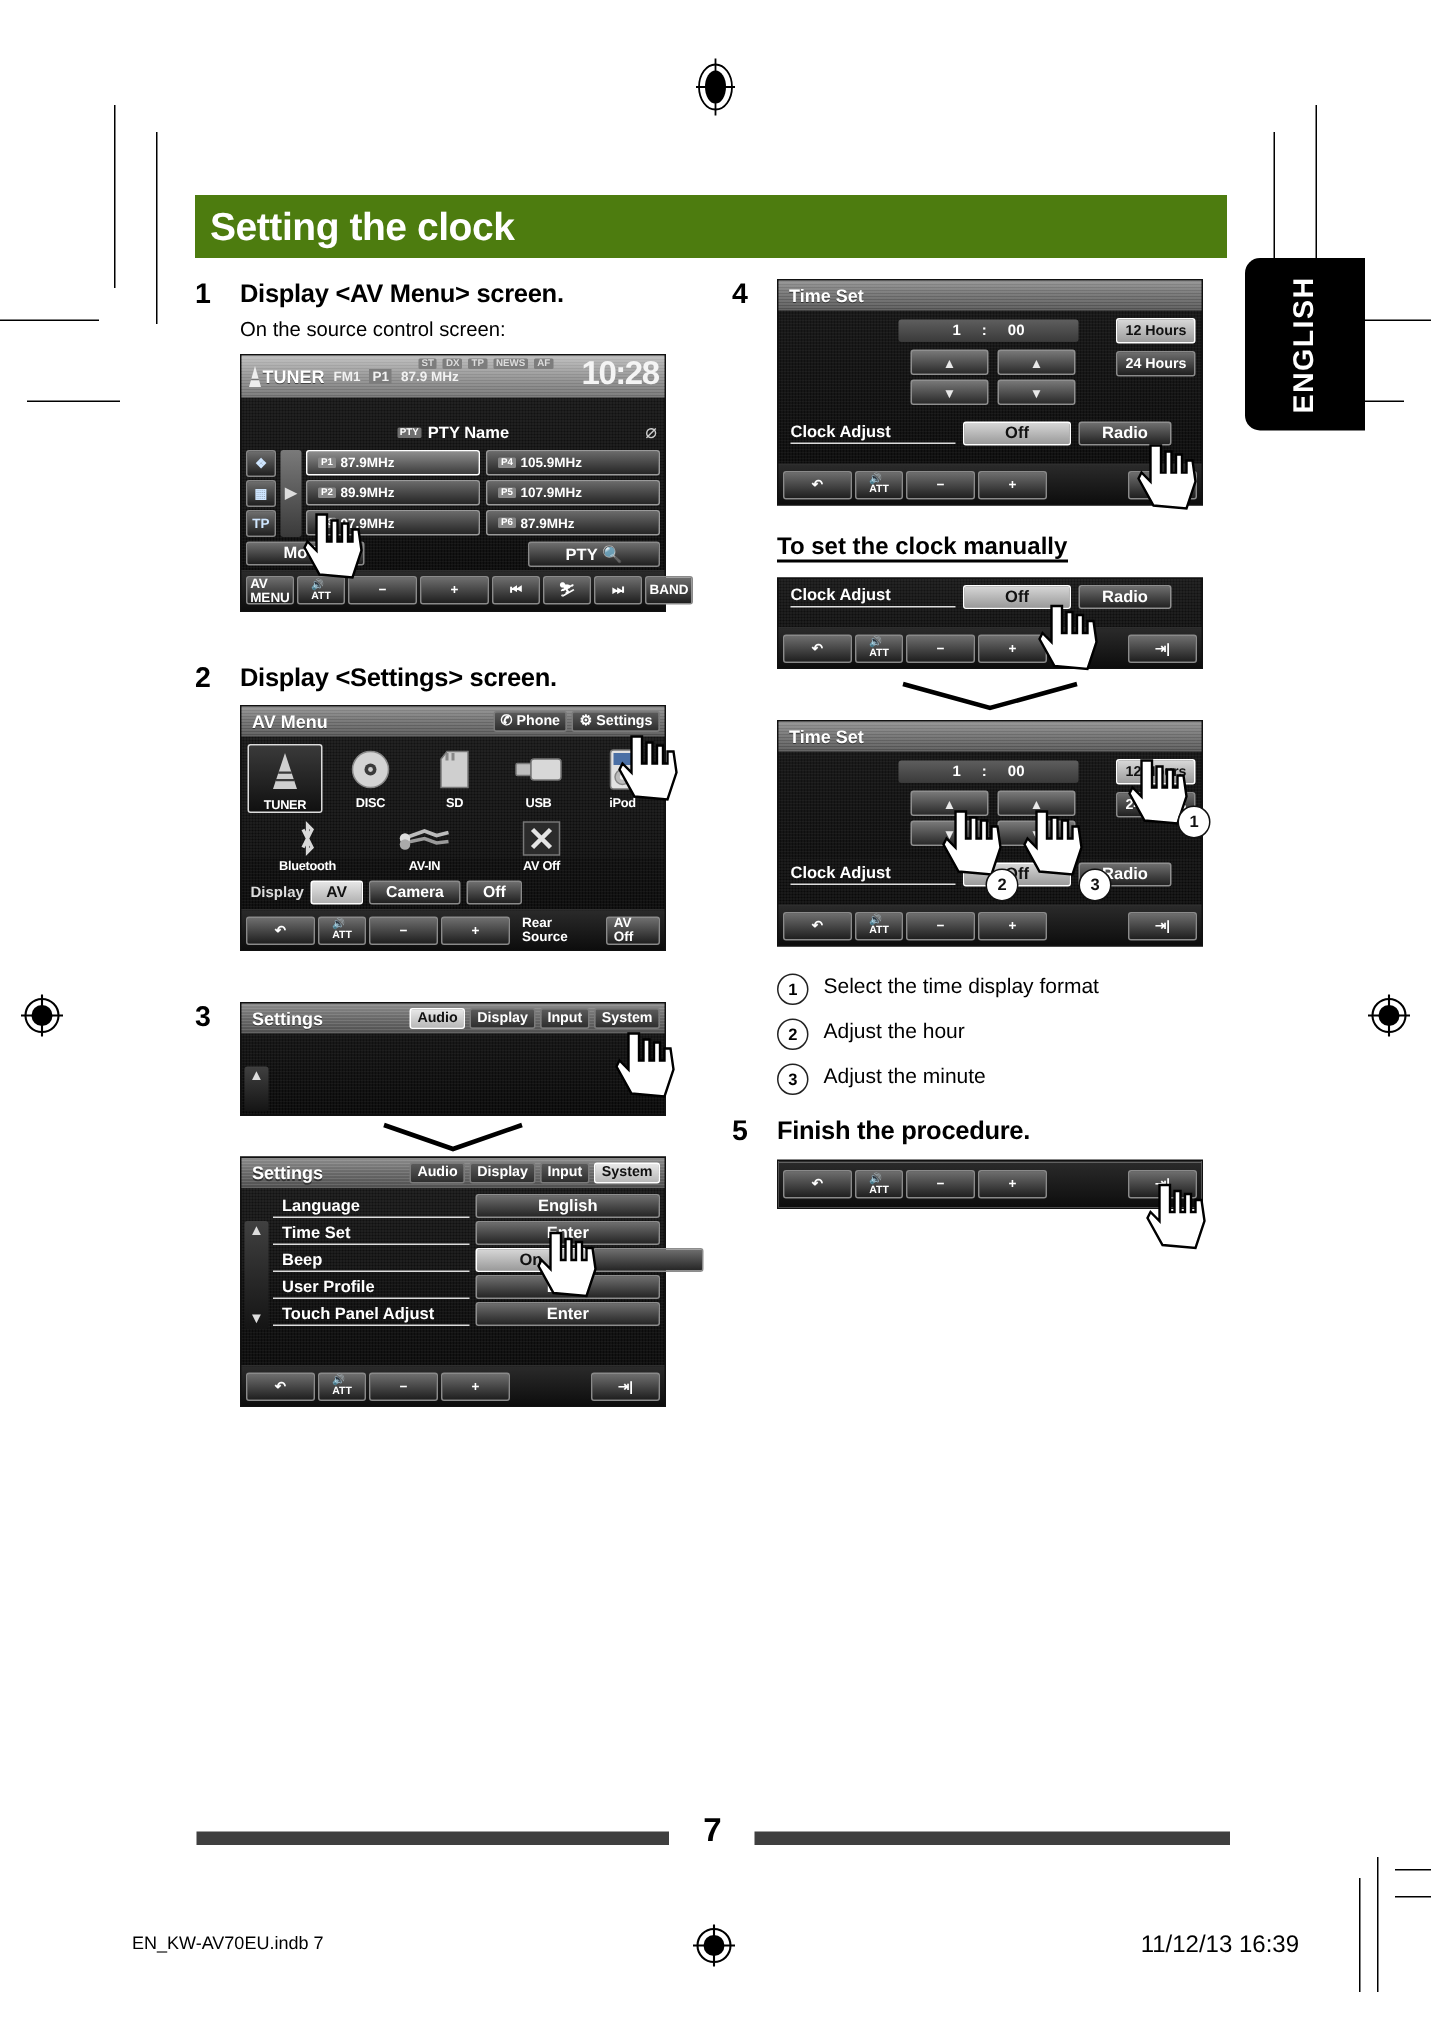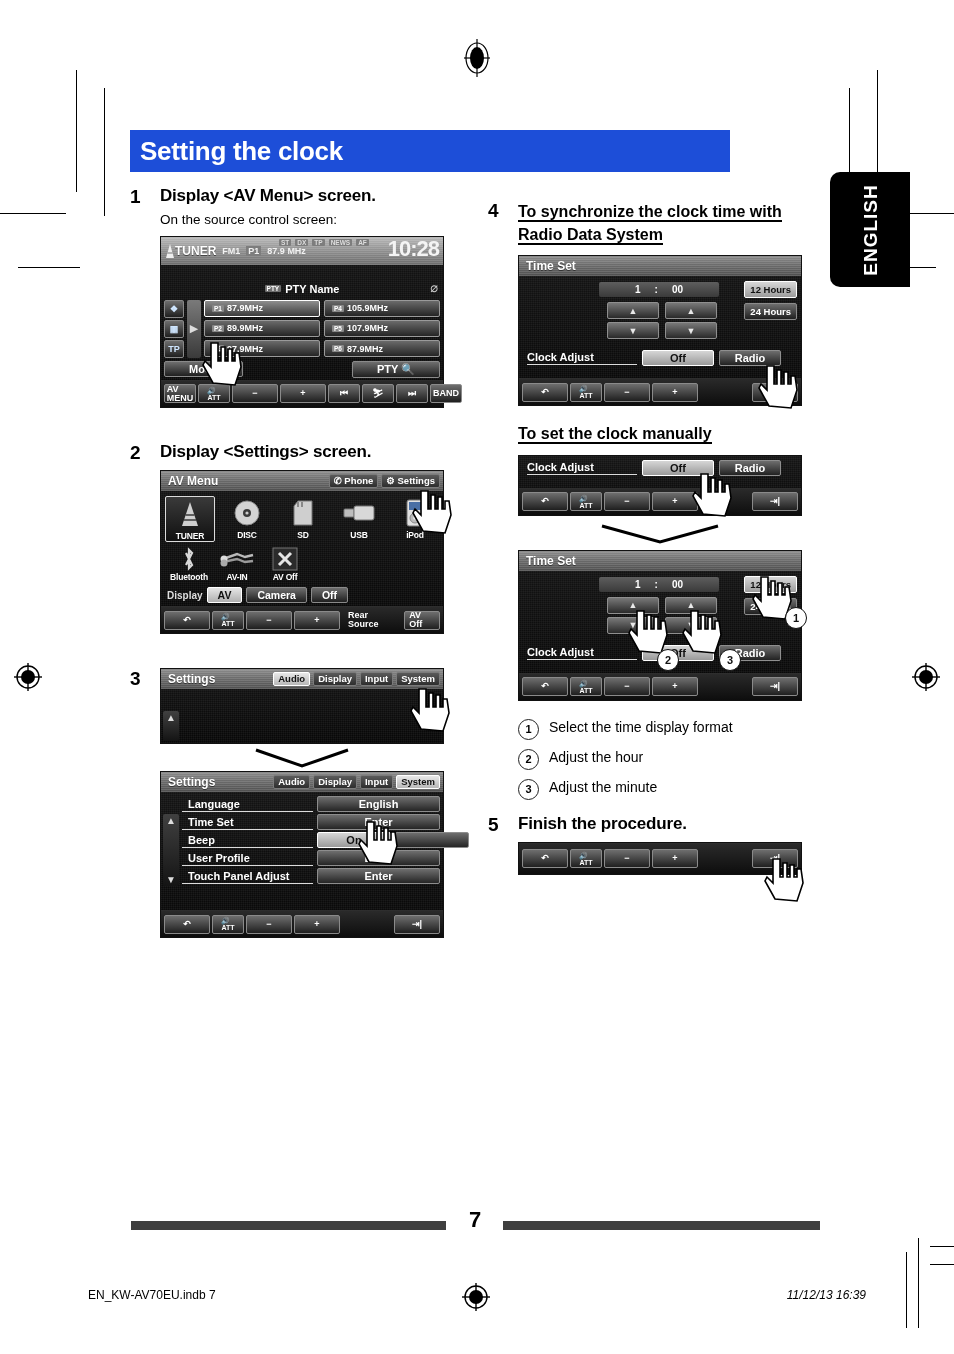--- a/index.html
+++ b/index.html
@@ -4,22 +4,22 @@
 <style>
   html,body{margin:0;padding:0;background:#fff;}
   body{width:954px;height:1354px;position:relative;font-family:"Liberation Sans",sans-serif;color:#000;overflow:hidden;}
 
   
   .cmark{position:absolute;background:#000;}
   .regmark{position:absolute;width:26px;height:26px;}
 
   
   #page-title-bar{
-    position:absolute;left:130px;top:130px;width:600px;height:42px;
-    background:#1d4ed8;display:flex;align-items:center;
+    position:absolute;left:130px;top:130px;width:688px;height:42px;
+    background:#4d7c0f;display:flex;align-items:center;
   }
   #page-title-bar .title{
     color:#fff;font-size:26px;font-weight:bold;letter-spacing:-0.3px;
     padding-left:10px;font-family:"Liberation Sans",sans-serif;
   }
   #english-tab{
     position:absolute;left:830px;top:172px;width:80px;height:115px;
     background:#000;border-radius:10px 0 0 10px;
   }
   #english-tab span{
@@ -141,21 +141,21 @@
   }
 
   
   .src-grid{display:flex;gap:1px;padding:5px 4px 2px 4px;justify-content:space-between;}
   .src-item{width:48px;text-align:center;}
   .src-item .ic{
     height:34px;display:flex;align-items:center;justify-content:center;
   }
   .src-item .nm{font-size:8.5px;font-weight:bold;color:#fff;letter-spacing:-.2px;}
   .src-item.sel{border:1px solid #dcdcdc;border-radius:2px;background:linear-gradient(180deg,#3a3a3a,#101010);}
-  .src-grid2{display:flex;gap:0;padding:2px 4px;}
+  .src-grid2{display:flex;gap:30px;padding:2px 20px;}
   .display-row{display:flex;align-items:center;gap:4px;padding:3px 6px;}
   .display-row .lab{font-size:10px;font-weight:bold;color:#ddd;}
   .dbtn{
     background:linear-gradient(180deg,#6e6e6e,#1f1f1f);border:1px solid #8a8a8a;border-radius:2px;
     color:#fff;font-size:10.5px;font-weight:bold;padding:1px 10px;
   }
   .dbtn.on{background:linear-gradient(180deg,#e6e6e6,#b0b0b0);color:#111;border-color:#fff;}
 
   
   .set-list{padding:2px 3px;}
@@ -230,21 +230,21 @@
     flex:0 0 19px;width:19px;height:19px;border-radius:50%;border:1.3px solid #222;background:#fff;
     display:flex;align-items:center;justify-content:center;font-size:11px;font-weight:bold;
   }
   .legend-item .txt{font-size:14px;line-height:1.25;}
 
   
   #footer-rule-l{position:absolute;left:131px;top:1221px;width:315px;height:9px;background:#3f3f3f;}
   #footer-rule-r{position:absolute;left:503px;top:1221px;width:317px;height:9px;background:#3f3f3f;}
   #page-number{position:absolute;left:455px;top:1207px;width:40px;text-align:center;font-size:22px;font-weight:bold;}
   #footer-file{position:absolute;left:88px;top:1288px;font-size:12px;}
-  #footer-date{position:absolute;right:88px;top:1288px;font-size:12px;font-style:italic;}
+  #footer-date{position:absolute;right:88px;top:1288px;font-size:16px;}
 </style>
 </head>
 <body>
 
 <div class="cmark" style="left:76px;top:70px;width:1px;height:122px;"></div>
 <div class="cmark" style="left:104px;top:88px;width:1px;height:128px;"></div>
 <div class="cmark" style="left:0px;top:213px;width:66px;height:1px;"></div>
 <div class="cmark" style="left:18px;top:267px;width:62px;height:1px;"></div>
 <div class="cmark" style="left:877px;top:70px;width:1px;height:122px;"></div>
 <div class="cmark" style="left:849px;top:88px;width:1px;height:128px;"></div>
@@ -584,23 +584,20 @@
     </div>
   </div>
 </div>
 
 <div class="col" id="col-right">
 
   <div class="step">
     <div class="step-num">4</div>
     <div class="step-body">
 
-      <div class="sub-head-wrap">
-        <span class="sub-head">To synchronize the clock time with Radio Data System</span>
-      </div>
 
       <div class="dev">
         <div class="dev-title">
           <span class="t">Time Set</span>
         </div>
         <div class="ts-body">
           <div class="ts-time">
             <span>1</span>
             <span>:</span>
             <span>00</span>

